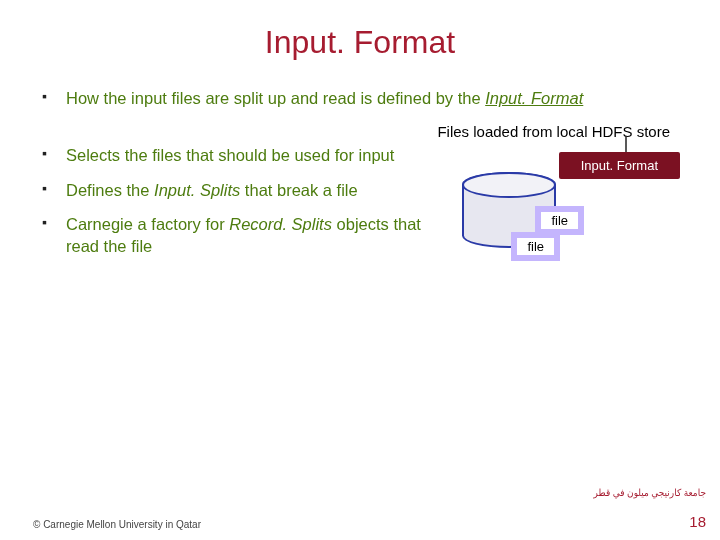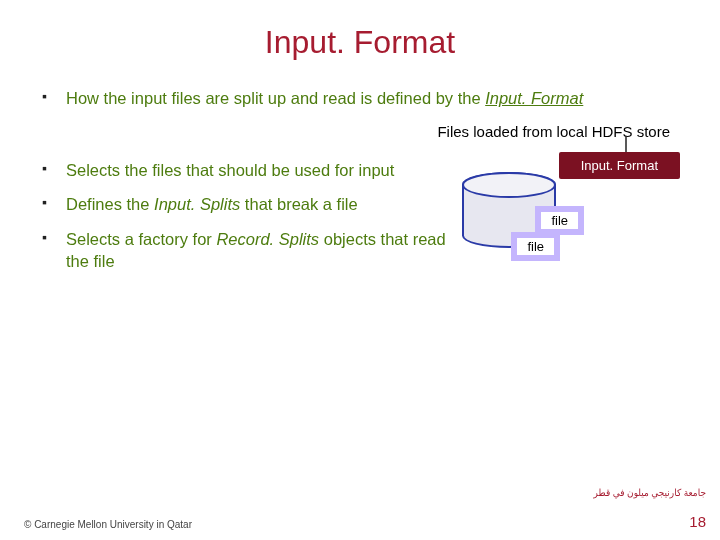--- a/index.html
+++ b/index.html
@@ -6,33 +6,33 @@
   html, body { width: 720px; height: 540px; font-family: Arial, Helvetica, sans-serif; background: #fff; }
   .slide { position: relative; width: 720px; height: 540px; padding: 24px 40px 0 40px; }
   .title { color: #a61c30; font-size: 32px; font-weight: 400; text-align: center; margin-bottom: 26px; }
   .bullets { list-style: none; }
   .bullets > li { position: relative; padding-left: 26px; font-size: 16.5px; color: #4d7c0f; margin-bottom: 20px; line-height: 1.35; }
   .bullets > li::before { content: "▪"; position: absolute; left: 2px; top: 0; font-size: 14px; color: #222; }
   .b1 { text-align: justify; }
   .b1 .kw { font-style: italic; text-decoration: underline; }
   .italic { font-style: italic; }
   .files-label { font-size: 15px; text-align: right; margin: -6px 0 4px 0; padding-right: 10px; }
-  .lower { display: flex; align-items: flex-end; gap: 4px; }
+  .lower { display: flex; align-items: flex-start; gap: 4px; }
   .lower .left { flex: 1; }
   .lower .right { width: 222px; position: relative; height: 140px; }
   .tight > li { margin-bottom: 12px; }
   .badge { position: absolute; right: 0; top: 8px; background: #7b1122; color: #fff; font-size: 13px; padding: 6px 22px; border-radius: 2px; }
   .cyl-wrap { position: absolute; left: 4px; top: 28px; width: 94px; }
   .cyl { width: 94px; height: 76px; border: 2px solid #2a3aa7; border-radius: 50%/16%; background: #e7e7f0; position: relative; overflow: visible; }
   .cyl::before { content: ""; position: absolute; top: -2px; left: -2px; right: -2px; height: 22px; border: 2px solid #2a3aa7; border-radius: 50%; background: #f2f2f7; }
   .filebox { position: absolute; background: #fff; border: 6px solid #c4b5fd; font-size: 13px; padding: 1px 10px; }
   .fb1 { right: 96px; top: 62px; }
   .fb2 { right: 120px; top: 88px; }
   .arrow-svg { position: absolute; right: 44px; top: -8px; }
-  .footer { position: absolute; bottom: 10px; left: 24px; right: 14px; display: flex; justify-content: space-between; align-items: flex-end; font-size: 10px; color: #444; gap: 27px; }
+  .footer { position: absolute; bottom: 10px; left: 33px; right: 14px; display: flex; justify-content: space-between; align-items: flex-end; font-size: 10px; color: #444; gap: 27px; }
   .footer .page { color: #a61c30; font-size: 15px; }
   .cmu-logo { position: absolute; right: 14px; bottom: 26px; width: 150px; height: 26px; display: flex; flex-direction: column; align-items: flex-end; gap: 2px; }
   .cmu-logo .line1 { color: #a61c30; font-size: 9px; font-weight: normal; transform: scaleY(1.1); letter-spacing: .2px; }
 </style>
 </head>
 <body>
 
 <div class="slide">
   <h1 class="title">Input. Format</h1>
 
@@ -45,21 +45,21 @@
   <div class="files-label">Files loaded from local HDFS store</div>
 
   <div class="lower">
     <div class="left">
       <ul class="bullets tight">
         <li>Selects the files that should be used for input</li>
         <li>
           <span>Defines the </span><span class="italic">Input. Splits</span><span> that break a file</span>
         </li>
         <li>
-          <span>Selects a factory for </span><span class="italic">Record. Splits</span><span> objects that read the file</span>
+          <span>Carnegie a factory for </span><span class="italic">Record. Splits</span><span> objects that read the file</span>
         </li>
       </ul>
     </div>
     <div class="right">
       <svg class="arrow-svg" width="20" height="36">
         <line x1="10" y1="0" x2="10" y2="28" stroke="#222" stroke-width="1.5"></line>
         <polygon points="10,34 5,26 15,26" fill="#222"></polygon>
       </svg>
       <div class="badge">Input. Format</div>
       <div class="cyl-wrap">

